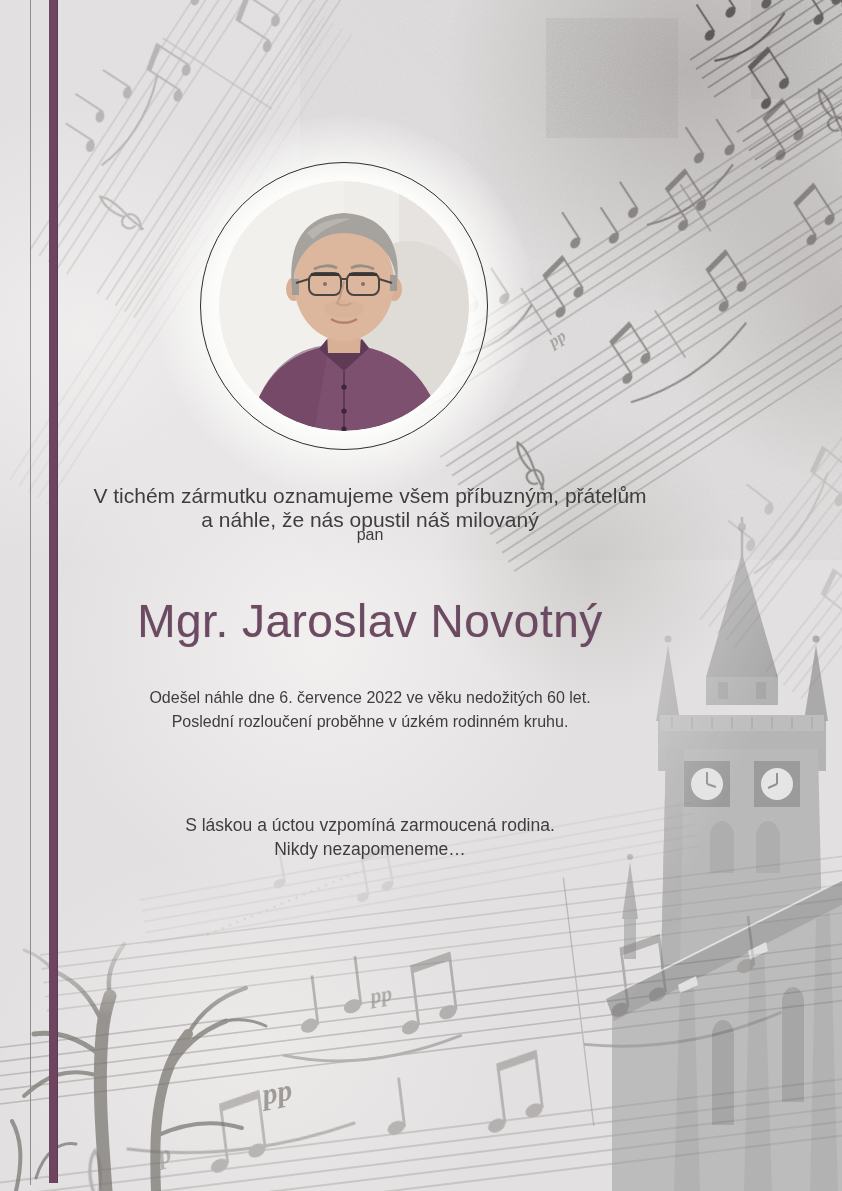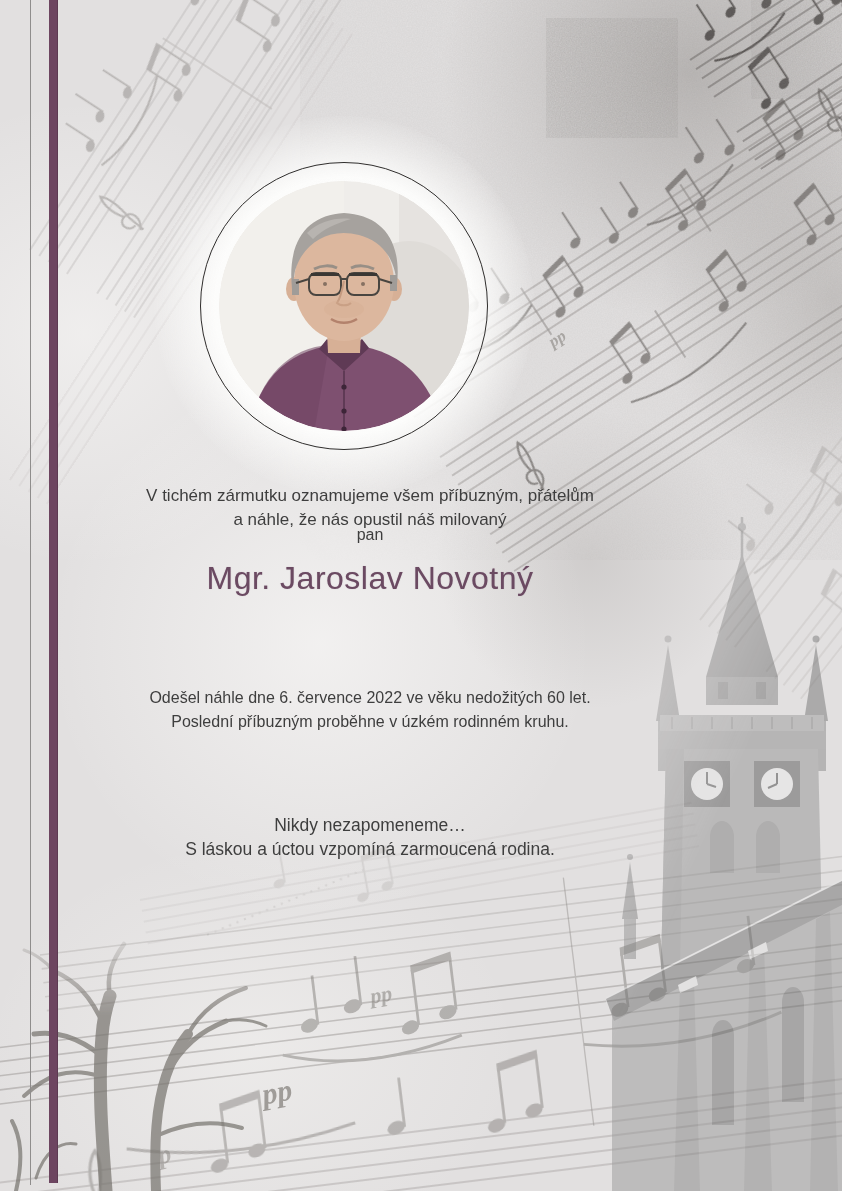--- a/index.html
+++ b/index.html
@@ -17,23 +17,23 @@
   }
   .bg{position:absolute; inset:0; width:842px; height:1191px;}
   .side-line{position:absolute; left:30px; top:0; width:1px; height:1185px; background:#8f8d8c;}
   .side-band{position:absolute; left:49px; top:0; width:8px; height:1183px; background:#6d4560; border-right:1px solid #5d3a52;}
   .photo-glow{position:absolute; left:154px; top:116px; width:380px; height:380px; border-radius:50%;
     background:radial-gradient(circle, rgba(253,253,252,.95) 0 48%, rgba(253,253,252,0) 72%);}
   .photo-ring{position:absolute; left:200px; top:162px; width:288px; height:288px;
     border:1.5px solid #2e2c2b; border-radius:50%; box-sizing:border-box;}
   .photo{position:absolute; left:219px; top:181px; width:250px; height:250px; border-radius:50%; overflow:hidden;}
   .txt{position:absolute; left:60px; width:620px; text-align:center; color:#3e3e3e;}
-  .intro{top:484px; font-size:17px; line-height:23.5px;}
+  .intro{top:484px; font-size:21px; line-height:23.5px;}
   .salutation{top:526px; font-size:16px;text-align:center;}
-  .name{top:560px; font-size:32px; color:#6b4a62; letter-spacing:.5px; text-shadow:0 0 1px rgba(107,74,98,.35);}
+  .name{top:594px; font-size:46px; color:#6b4a62; letter-spacing:.5px; text-shadow:0 0 1px rgba(107,74,98,.35);}
   .details{top:686px; font-size:16px; line-height:23.5px;}
   .farewell{top:814px; font-size:17.5px; line-height:23.5px;}
   .dyn{position:absolute; font-family:"Liberation Serif", serif; font-style:italic; font-weight:bold; color:#8d8985;}
   .dyn1{left:262px; top:1075px; font-size:30px; transform:rotate(-10deg); opacity:.8;}
   .dyn2{left:370px; top:982px;  font-size:22px; transform:rotate(-10deg); opacity:.6;}
   .dyn3{left:549px; top:329px;  font-size:17px; transform:rotate(-33deg); opacity:.65;}
   .dyn4{left:158px; top:1140px; font-size:26px; transform:rotate(-15deg); opacity:.55;}
 </style>
 </head>
 <body>
@@ -375,24 +375,24 @@
   </div>
 
   <div class="txt intro">
     <div>V tichém zármutku oznamujeme všem příbuzným, přátelům</div>
     <div>a náhle, že nás opustil náš milovaný</div>
   </div>
   <div class="txt salutation">pan</div>
   <div class="txt name">Mgr. Jaroslav Novotný</div>
   <div class="txt details">
     <div>Odešel náhle dne 6. července 2022 ve věku nedožitých 60 let.</div>
-    <div>Poslední příbuzným proběhne v úzkém rodinném kruhu.</div>
+    <div>Poslední rozloučení proběhne v úzkém rodinném kruhu.</div>
   </div>
   <div class="txt farewell">
+    <div>S láskou a úctou vzpomíná zarmoucená rodina.</div>
     <div>Nikdy nezapomeneme…</div>
-    <div>S láskou a úctou vzpomíná zarmoucená rodina.</div>
   </div>
 
   <span class="dyn dyn1">pp</span>
   <span class="dyn dyn2">pp</span>
   <span class="dyn dyn3">pp</span>
   <span class="dyn dyn4">p</span>
 </div>
 
 </body></html>

